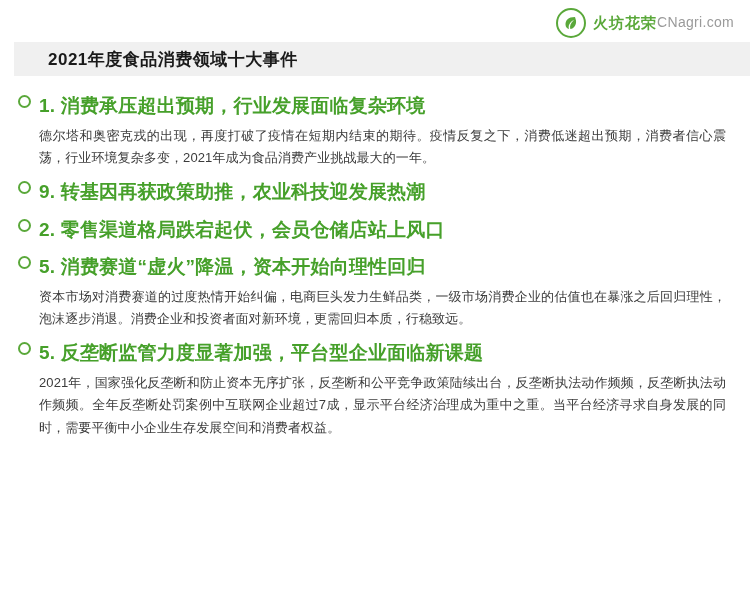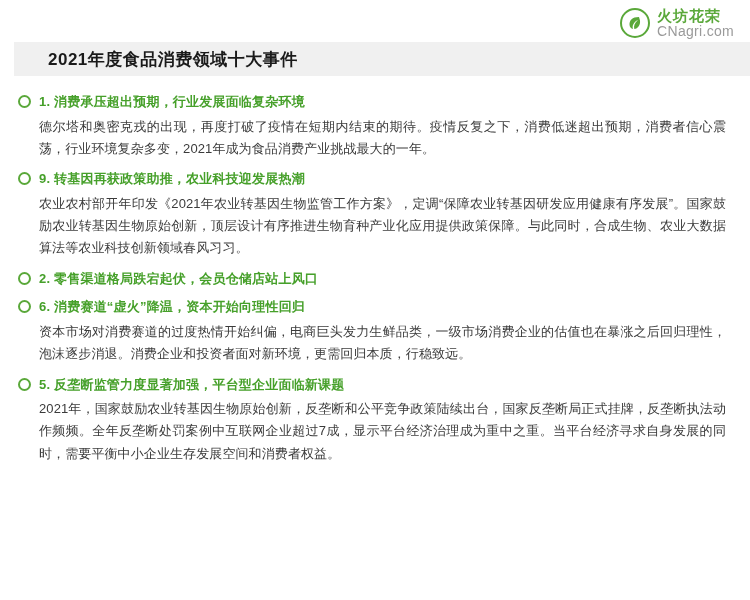--- a/index.html
+++ b/index.html
@@ -36,21 +36,20 @@
     border-radius: 50%;
     border: 2px solid #5aa83a;
     box-sizing: border-box;
     display: flex;
     align-items: center;
     justify-content: center;
   }
   .logo-mark svg { display: block; }
   .logo-text {
     display: flex;
-    flex-direction: column;
     line-height: 1.05;
   }
   .logo-title {
     font-size: 15px;
     font-weight: bold;
     color: #5aa83a;
     letter-spacing: 1px;
   }
   .logo-sub {
     font-size: 14px;
@@ -102,21 +101,21 @@
   .bullet {
     flex: 0 0 auto;
     width: 13px;
     height: 13px;
     margin-top: 3px;
     border-radius: 50%;
     border: 2.5px solid #5aa83a;
     box-sizing: border-box;
   }
   .item-title {
-    font-size: 13px;
+    font-size: 19px;
     font-weight: bold;
     color: #46a02a;
     line-height: 1.5;
     letter-spacing: 0.2px;
   }
   .item-body {
     margin: 4px 6px 0 21px;
     font-size: 13px;
     line-height: 1.72;
     color: #3b3b3b;
@@ -154,40 +153,39 @@
         <span class="item-title">1. 消费承压超出预期，行业发展面临复杂环境</span>
       </div>
       <p class="item-body">德尔塔和奥密克戎的出现，再度打破了疫情在短期内结束的期待。疫情反复之下，消费低迷超出预期，消费者信心震荡，行业环境复杂多变，2021年成为食品消费产业挑战最大的一年。</p>
     </div>
 
     <div class="item">
       <div class="item-head">
         <span class="bullet"></span>
         <span class="item-title">9. 转基因再获政策助推，农业科技迎发展热潮</span>
       </div>
-      <p class="item-body">农业农村部开年印发《2021年农业转基因生物监管工作方案》，定调“保障农业转基因研发应用健康有序发展”。国家鼓励农业转基因生物原始创新，顶层设计有序推进生物育种产业化应用提供政策保障。与此同时，合成生物、农业大数据算法等农业科技创新领域春风习习。</p>
     </div>
 
     <div class="item">
       <div class="item-head">
         <span class="bullet"></span>
         <span class="item-title">2. 零售渠道格局跌宕起伏，会员仓储店站上风口</span>
       </div>
     </div>
 
     <div class="item">
       <div class="item-head">
         <span class="bullet"></span>
-        <span class="item-title">6. 消费赛道“虚火”降温，资本开始向理性回归</span>
+        <span class="item-title">5. 消费赛道“虚火”降温，资本开始向理性回归</span>
       </div>
       <p class="item-body">资本市场对消费赛道的过度热情开始纠偏，电商巨头发力生鲜品类，一级市场消费企业的估值也在暴涨之后回归理性，泡沫逐步消退。消费企业和投资者面对新环境，更需回归本质，行稳致远。</p>
     </div>
 
     <div class="item">
       <div class="item-head">
         <span class="bullet"></span>
         <span class="item-title">5. 反垄断监管力度显著加强，平台型企业面临新课题</span>
       </div>
-      <p class="item-body">2021年，国家鼓励农业转基因生物原始创新，反垄断和公平竞争政策陆续出台，国家反垄断局正式挂牌，反垄断执法动作频频。全年反垄断处罚案例中互联网企业超过7成，显示平台经济治理成为重中之重。当平台经济寻求自身发展的同时，需要平衡中小企业生存发展空间和消费者权益。</p>
+      <p class="item-body">2021年，国家强化反垄断和防止资本无序扩张，反垄断和公平竞争政策陆续出台，反垄断执法动作频频，反垄断执法动作频频。全年反垄断处罚案例中互联网企业超过7成，显示平台经济治理成为重中之重。当平台经济寻求自身发展的同时，需要平衡中小企业生存发展空间和消费者权益。</p>
     </div>
 
   </div>
 </div>
 
 </body></html>

